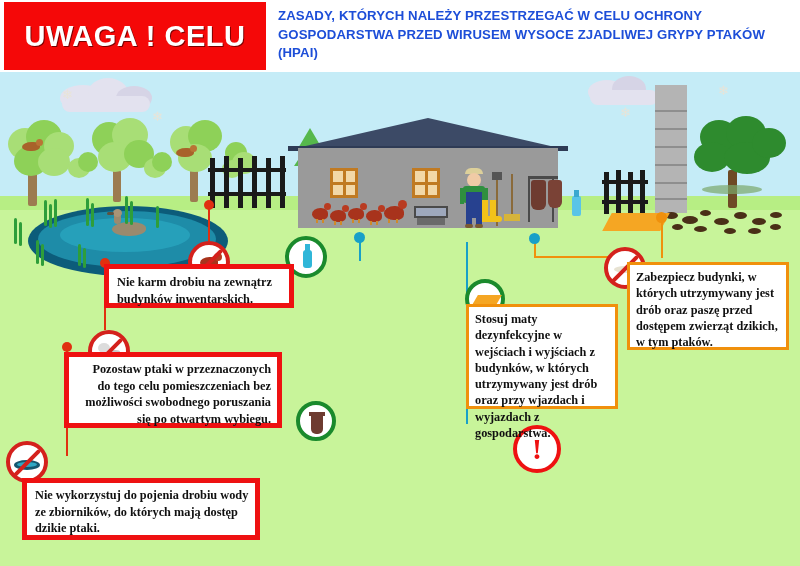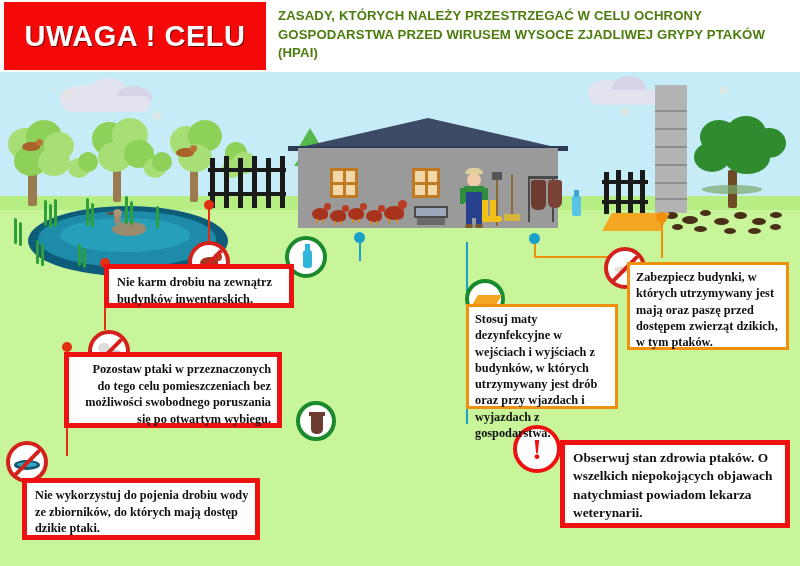--- a/index.html
+++ b/index.html
@@ -19,21 +19,21 @@
     display:flex;align-items:center;justify-content:center;
   }
   .hdr-red span{
     font-family:"Liberation Sans", sans-serif;
     font-weight:bold;font-size:29px;color:#ffffff;letter-spacing:.5px;
     text-shadow:1px 1px 0 #7a0000;
   }
   .hdr-title{
     position:absolute;left:278px;top:7px;width:510px;
     font-family:"Liberation Sans", sans-serif;
-    font-weight:bold;font-size:13.2px;line-height:18.5px;color:#4d7c0f;
+    font-weight:bold;font-size:13.2px;line-height:18.5px;color:#1d4ed8;
     letter-spacing:.1px;
   }
 
   
   .sky{position:absolute;left:0;top:72px;width:800px;height:132px;background:#c5ecf7;}
   .ground{position:absolute;left:0;top:196px;width:800px;height:370px;background:#c8f49a;}
   .grass-band{position:absolute;left:0;top:196px;width:800px;height:14px;background:#b7ee84;}
 
   .cloud{position:absolute;border-radius:50%;background:#e3e2ef;}
   .cloud2{position:absolute;border-radius:50%;background:#d6d4e6;}
@@ -423,21 +423,18 @@
   <div class="box box-red" style="left:22px;top:478px;width:238px;height:62px;">
     <div class="txt" style="font-size:12.3px;line-height:16.7px;padding:4px 6px 0 8px;">Nie wykorzystuj do pojenia drobiu wody ze zbiorników, do których mają dostęp dzikie ptaki.</div>
   </div>
 
 
   <div class="box box-orange" style="left:466px;top:304px;width:152px;height:105px;">
     <div class="txt" style="font-size:12.3px;line-height:16.3px;padding:4px 4px 0 6px;">Stosuj maty dezynfekcyjne w wejściach i wyjściach z budynków, w których utrzymywany jest drób oraz przy wjazdach i wyjazdach z gospodarstwa.</div>
   </div>
 
   <div class="box box-orange" style="left:627px;top:262px;width:162px;height:88px;">
-    <div class="txt" style="font-size:12.3px;line-height:16.3px;padding:4px 4px 0 6px;">Zabezpiecz budynki, w których utrzymywany jest mają oraz paszę przed dostępem zwierząt dzikich, w tym ptaków.</div>
-  </div>
-
-
-  <div class="box box-red" style="left:560px;top:440px;width:230px;height:88px;">
-    <div class="txt" style="font-size:13.4px;line-height:18.4px;padding:4px 4px 0 8px;">Obserwuj stan zdrowia ptaków. O wszelkich niepokojących objawach natychmiast powiadom lekarza weterynarii.</div>
-  </div>
+    <div class="txt" style="font-size:12.3px;line-height:16.3px;padding:4px 4px 0 6px;">Zabezpiecz budynki, w których utrzymywany jest drób oraz paszę przed dostępem zwierząt dzikich, w tym ptaków.</div>
+  </div>
+
+
 
 </div>
 
 </body></html>

